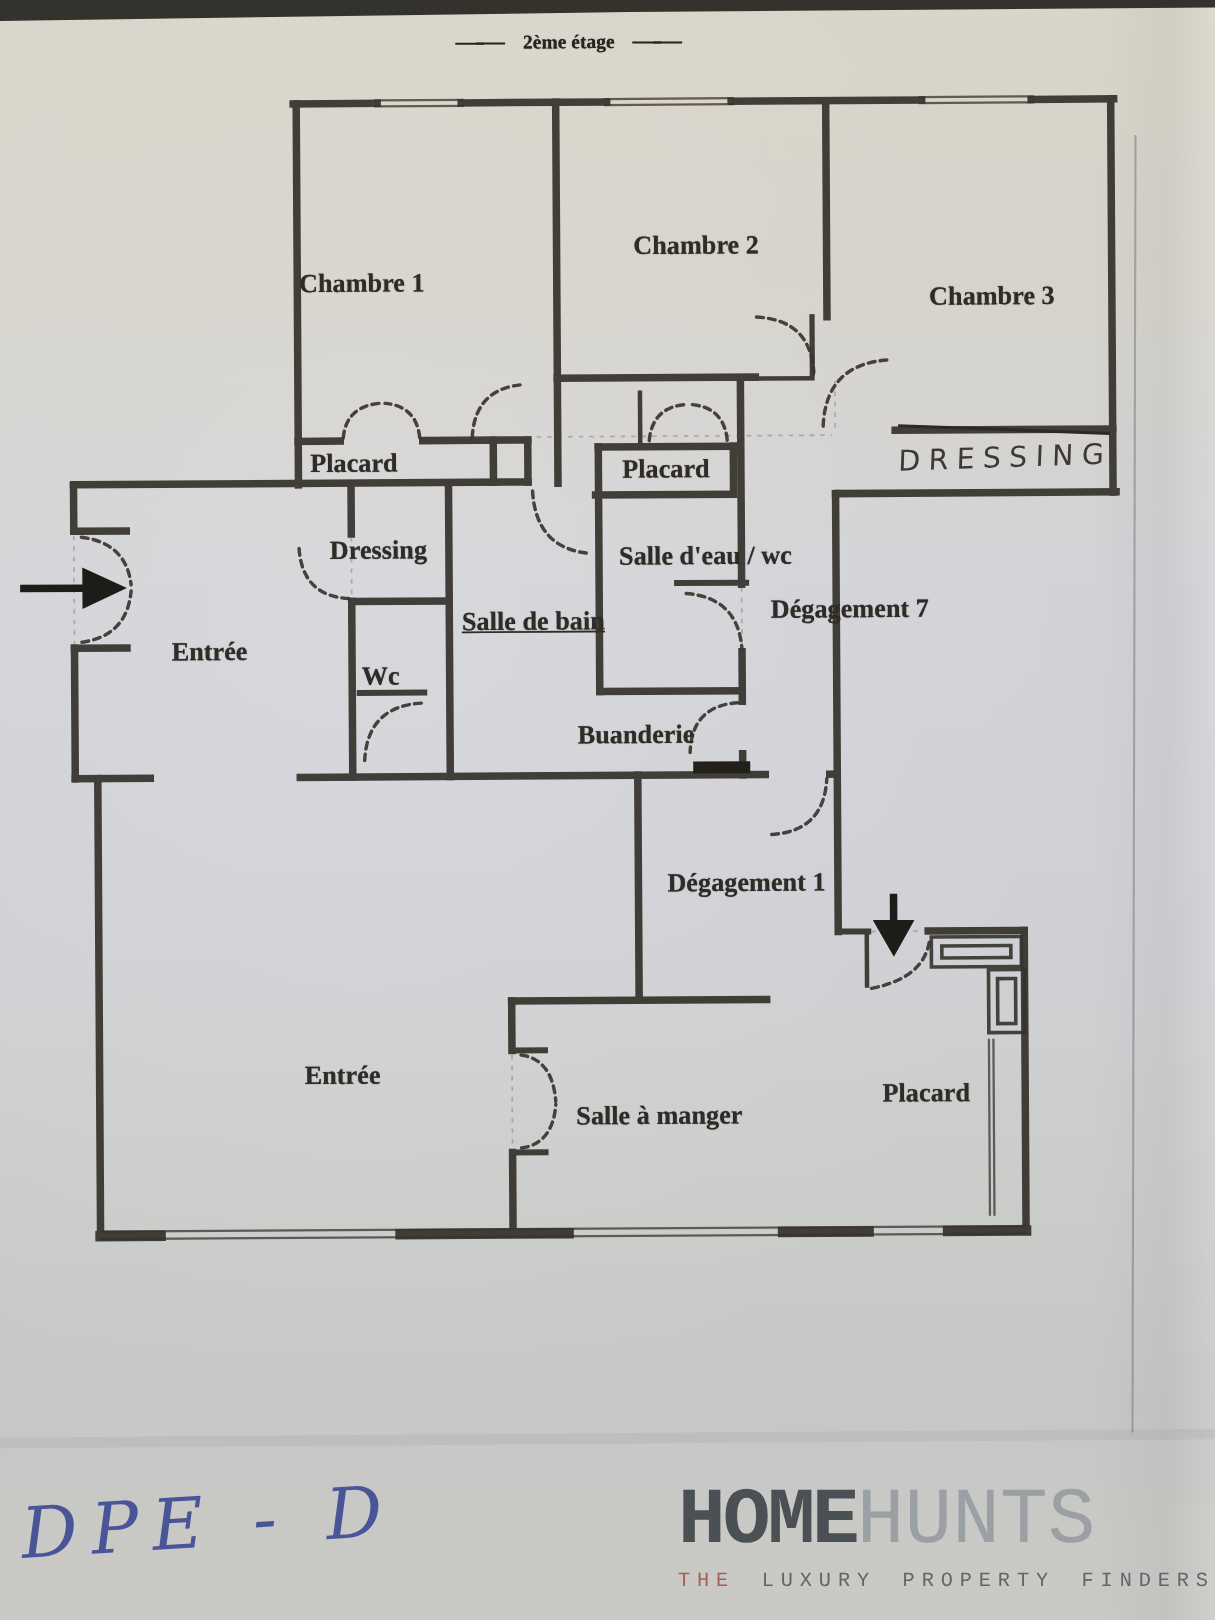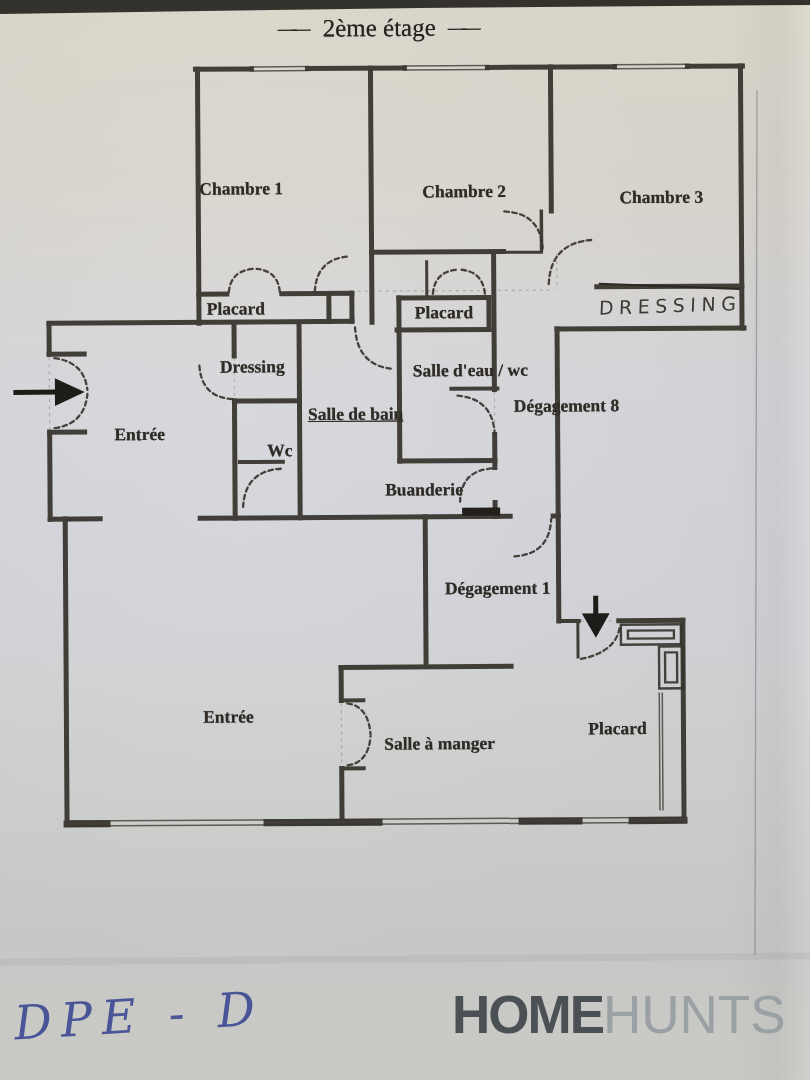--- a/index.html
+++ b/index.html
@@ -26,36 +26,36 @@
     position:absolute;transform:translate(-50%,-50%);
     font-family:"Liberation Serif",serif;font-weight:700;
     font-size:17.5px;color:var(--ink);white-space:nowrap;
     text-shadow:0 0 .7px rgba(47,43,38,.75);
   }
   #title{
     position:absolute;left:382px;top:28px;transform:translate(-50%,-50%);
     white-space:nowrap;color:#262320;display:flex;align-items:center;gap:12px;
   }
   #title .dash{font-size:19px;font-weight:700;letter-spacing:-5px;padding-right:5px;}
-  #title .t{font-size:25px;font-weight:400;text-shadow:0 0 .7px rgba(40,36,30,.8);}
+  #title .t{font-size:13px;font-weight:700;text-shadow:0 0 .7px rgba(40,36,30,.8);}
 
   #hand-dressing{
     position:absolute;left:600px;top:296px;white-space:nowrap;
     font-family:"DejaVu Sans",sans-serif;font-size:19px;letter-spacing:5.5px;
     color:#2d2a25;transform:rotate(-1.6deg) skewX(-4deg);opacity:.9;
   }
   #hand-dpe{
     position:absolute;left:14px;top:988px;white-space:nowrap;
     font-family:"DejaVu Serif",serif;font-style:italic;font-size:47px;
     letter-spacing:9px;color:var(--handwriting-blue);opacity:.85;
     transform:rotate(-3.5deg);
   }
   #logo{
     position:absolute;left:452px;top:988px;width:356px;
-    font-family:Liberation Sans, sans-serif;line-height:1;
+    font-family:Liberation Mono, monospace;line-height:1;
   }
   #logo .wordmark{white-space:nowrap;}
   #logo .home{font-size:53px;font-weight:700;letter-spacing:-2px;color:var(--logo-dark);}
   #logo .hunts{font-size:53px;font-weight:400;letter-spacing:0;color:var(--logo-light);}
   #logo .tagline{margin-top:7px;font-size:13.5px;letter-spacing:4.6px;word-spacing:5px;white-space:nowrap;color:#61666a;}
   #logo .the{color:var(--logo-red);}
 </style>
 </head>
 <body>
 
@@ -207,46 +207,50 @@
     </svg>
 
     <div id="title">
       <span class="dash">——</span>
       <span class="t">2ème étage</span>
       <span class="dash">——</span>
     </div>
 
     <div id="labels">
         <span class="room-label" style="left: 243px; top: 188px; text-align: center;">Chambre 1</span>
-        <span class="room-label" style="left: 466px; top: 164px; margin-top: 28px;">Chambre 2</span>
+        <span class="room-label" style="left: 466px; top: 164px;">Chambre 2</span>
         <span class="room-label" style="left: 663px; top: 199px; text-align: right;">Chambre 3</span>
         <span class="room-label" style="left: 237px; top: 308px;">Placard</span>
         <span class="room-label" style="left: 445px; top: 313px;">Placard</span>
         <span class="room-label" style="left: 253px; top: 366px;">Dressing</span>
         <span class="room-label" style="left: 471px; top: 371px;">Salle d'eau / wc</span>
-        <span class="room-label" style="left: 567px; top: 407px;">Dégagement 8</span>
+        <span class="room-label" style="left: 567px; top: 407px;">Dégagement 7</span>
         <span class="room-label" style="left: 356px; top: 414px; text-decoration: underline;">Salle de bain</span>
-        <span class="room-label" style="left: 280px; top: 450px;">Wc</span>
+        <span class="room-label" style="left: 254px; top: 450px;">Wc</span>
         <span class="room-label" style="left: 140px; top: 433px;">Entrée</span>
         <span class="room-label" style="left: 424px; top: 490px;">Buanderie</span>
         <span class="room-label" style="left: 497px; top: 589px;">Dégagement 1</span>
         <span class="room-label" style="left: 227px; top: 716px;">Entrée</span>
         <span class="room-label" style="left: 438px; top: 744px; text-align: center;">Salle à manger</span>
         <span class="room-label" style="left: 616px; top: 730px;">Placard</span>
       </div>
 
     <div id="hand-dressing">DRESSING</div>
   </div>
 
   <div id="hand-dpe">DPE - D</div>
 
   <div id="logo">
     <div class="wordmark">
       <span class="home">HOME</span><span class="hunts">HUNTS</span>
     </div>
+    <div class="tagline">
+      <span class="the">THE</span>
+      <span>LUXURY PROPERTY FINDERS</span>
+    </div>
   </div>
 
   <svg width="810" height="1080" viewBox="0 0 810 1080" style="position:absolute;left:0;top:0;pointer-events:none;">
     <polygon points="0,0 810,0 810,5 420,8 0,14" fill="#26241f" opacity=".92"></polygon>
     <line x1="757" y1="90" x2="755" y2="955" stroke="rgba(105,105,112,.45)" stroke-width="1.4"></line>
     <line x1="0" y1="962" x2="810" y2="956" stroke="rgba(135,135,132,.14)" stroke-width="7"></line>
   </svg>
 </div>
 
 </body></html>

